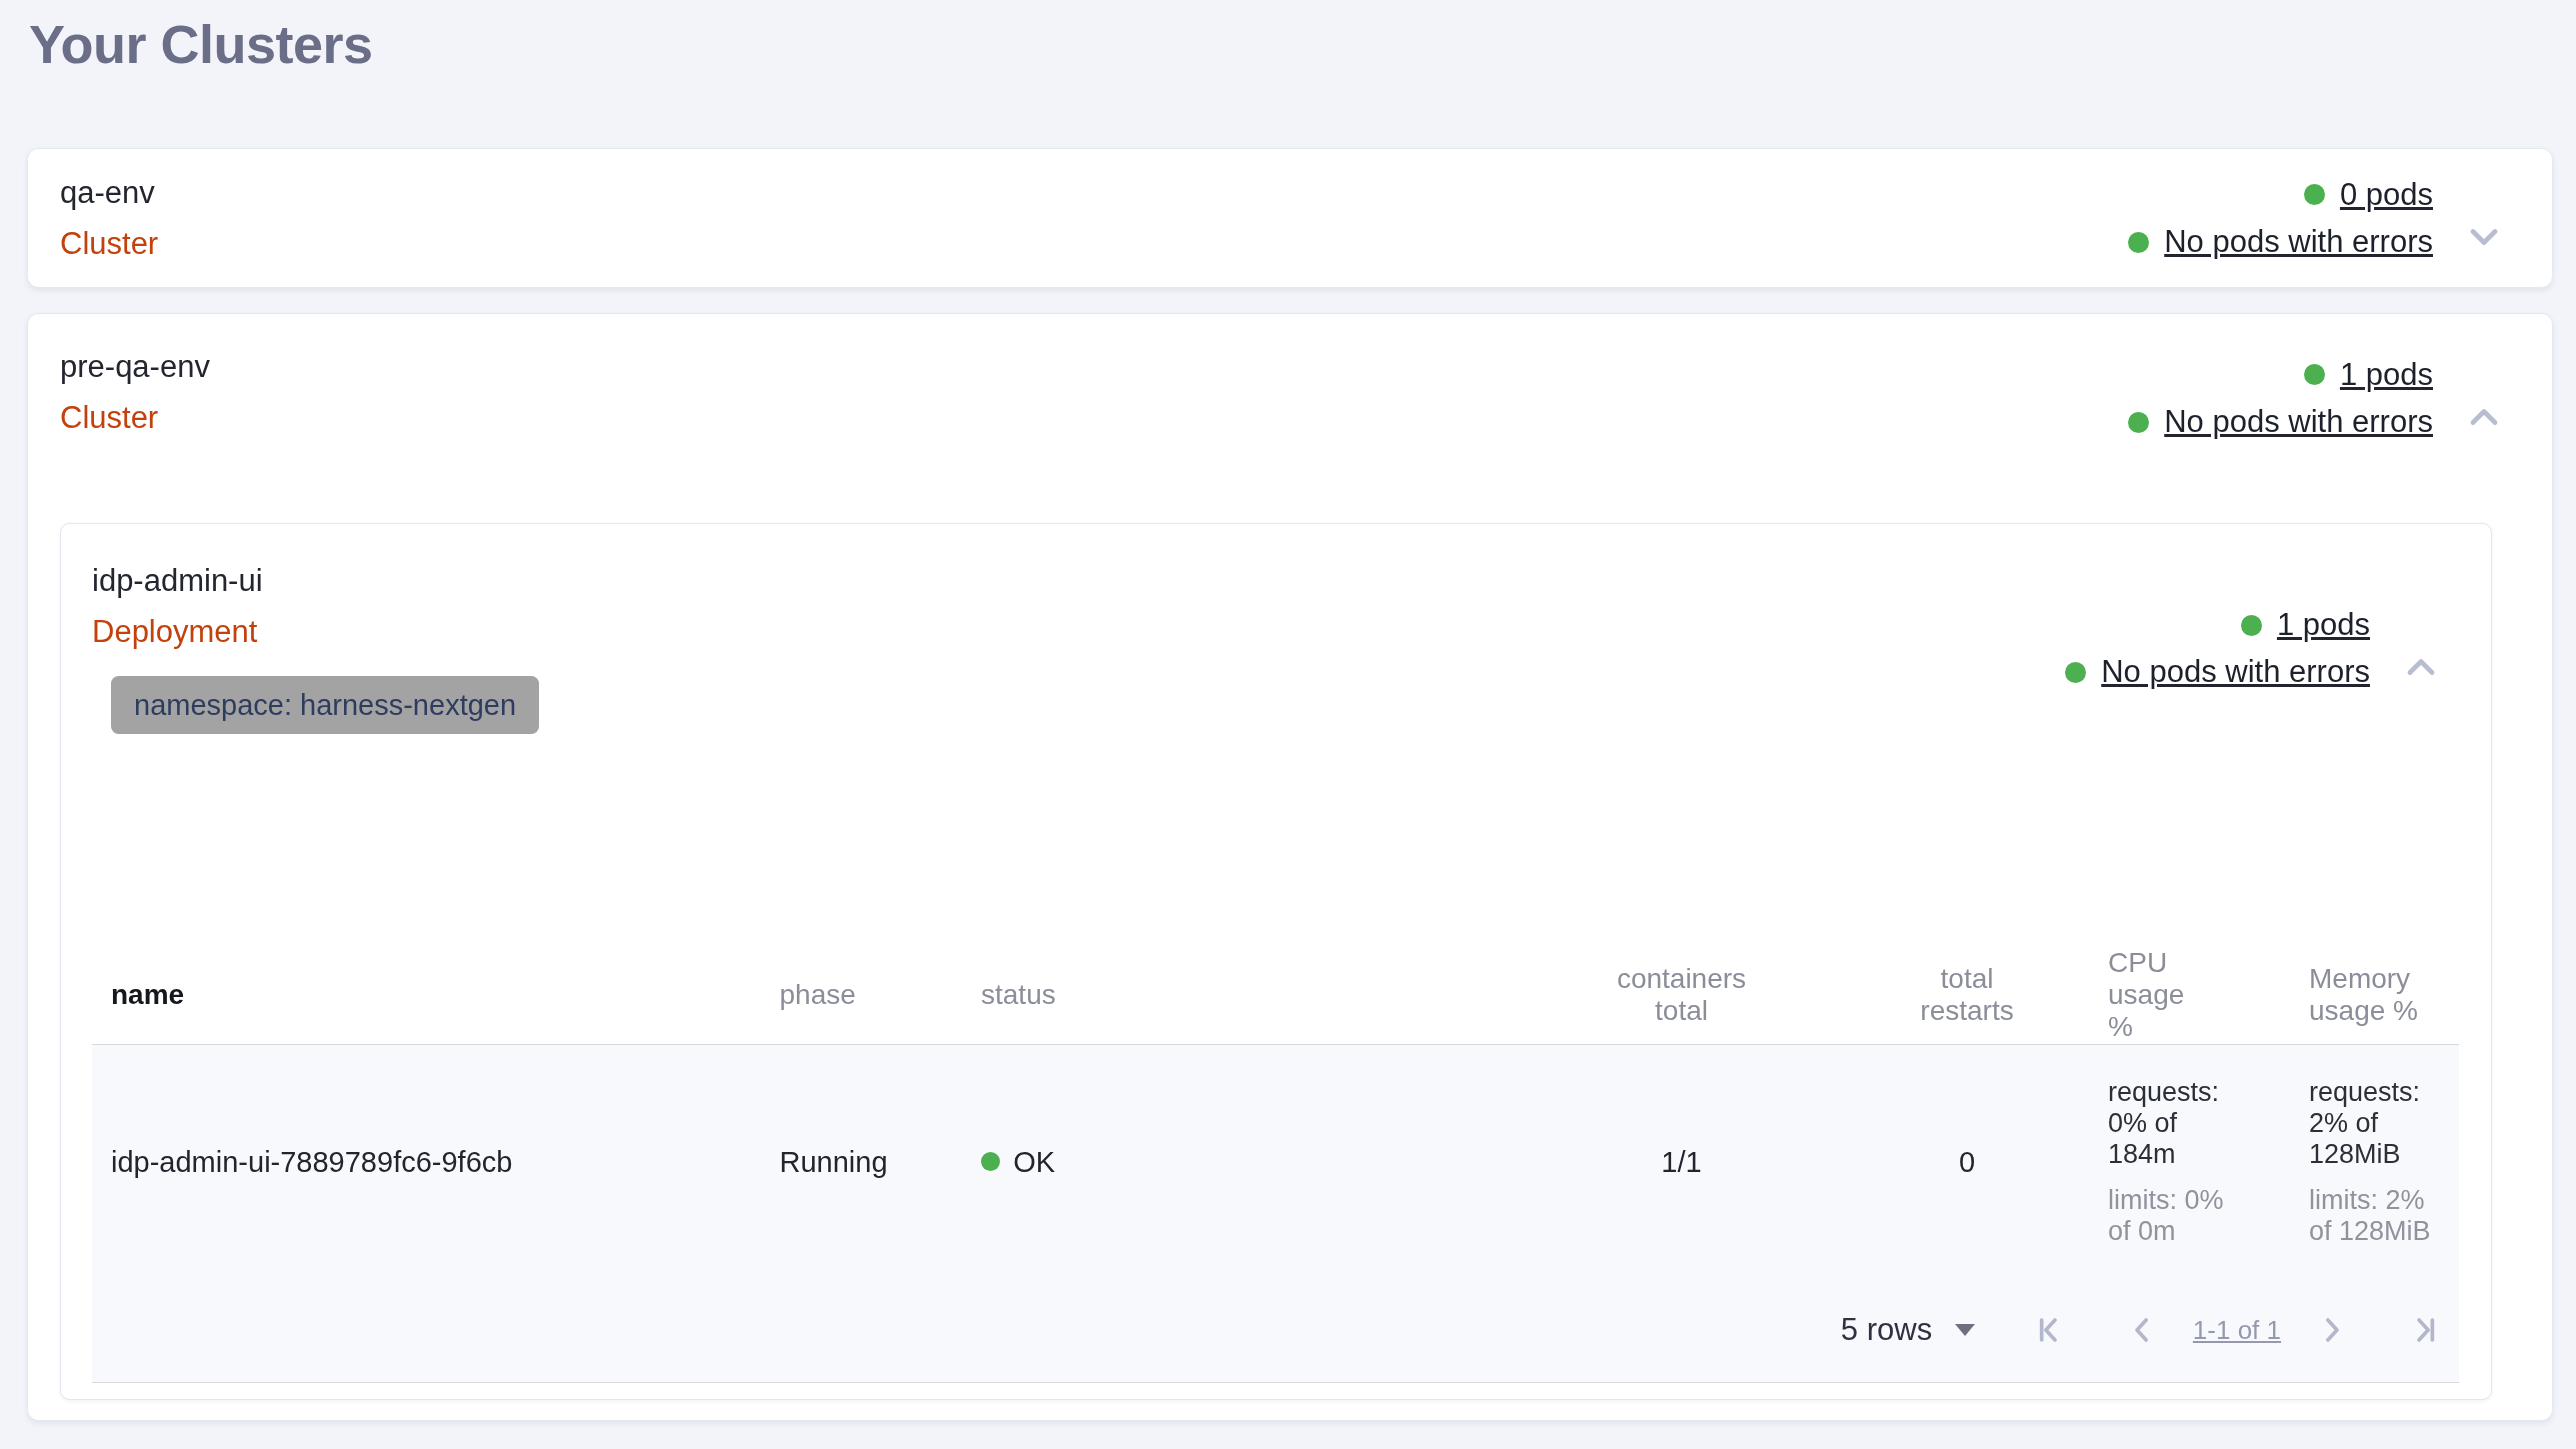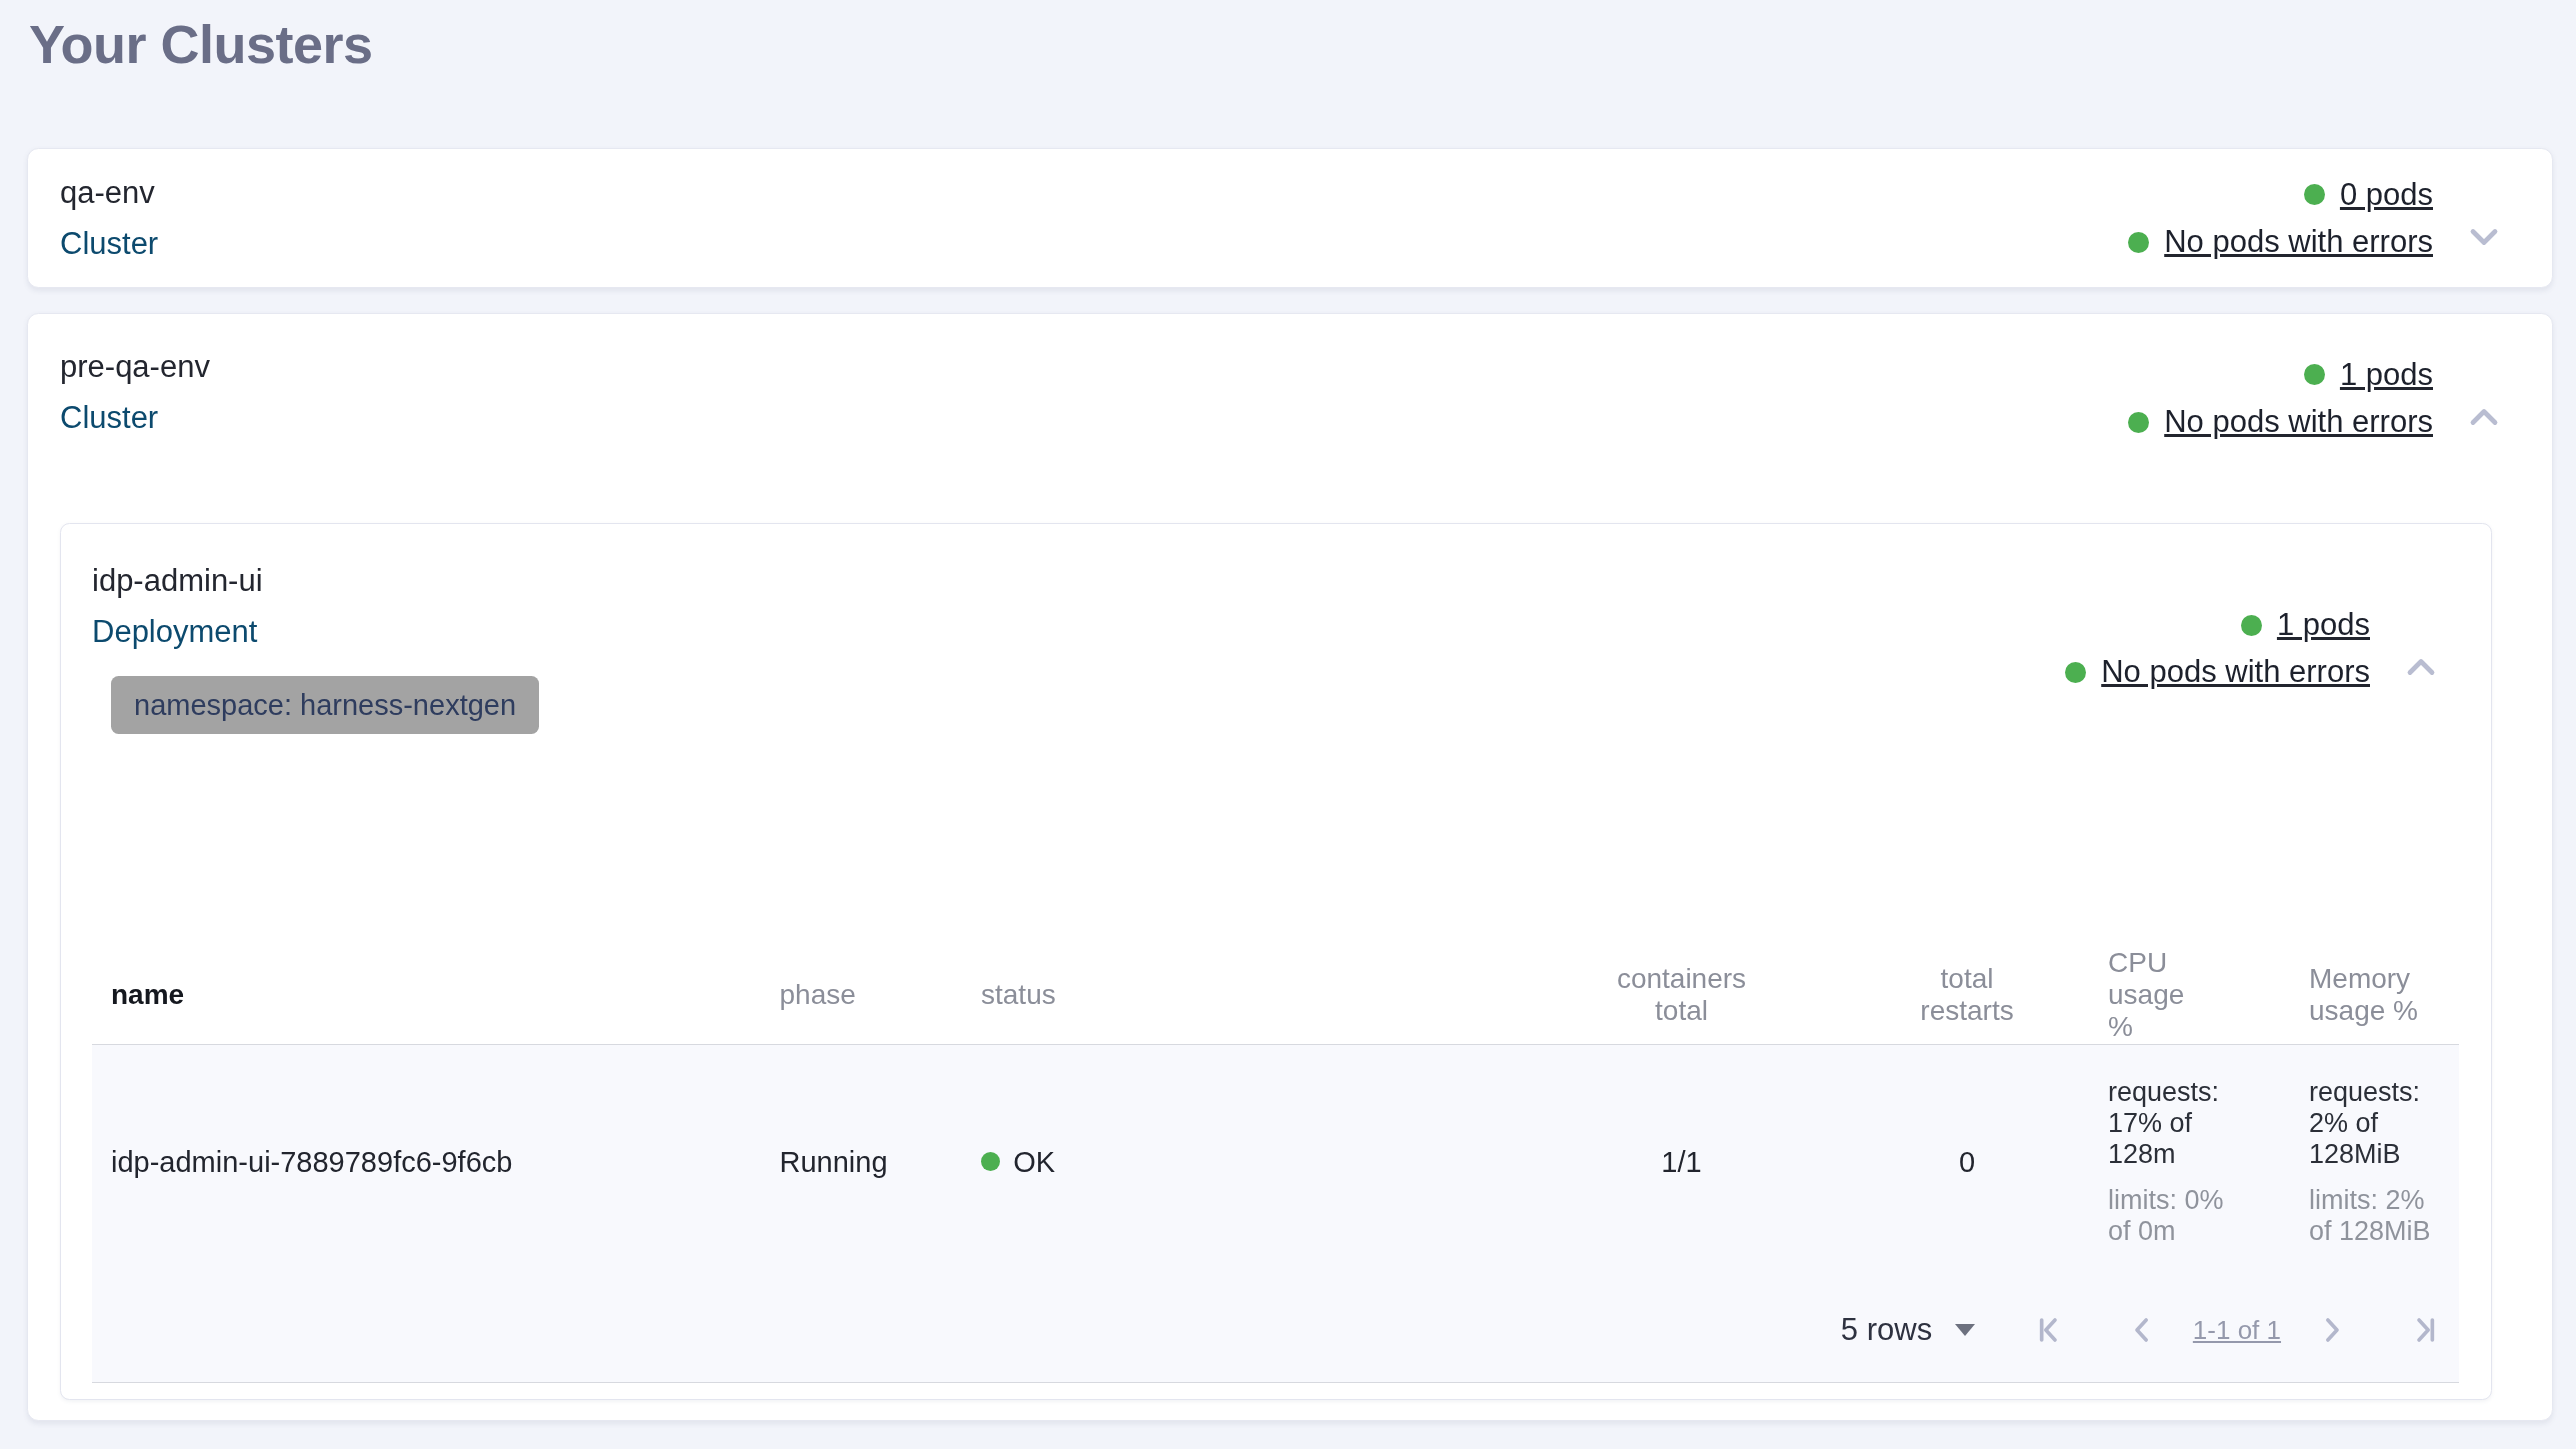--- a/index.html
+++ b/index.html
@@ -36,21 +36,21 @@
     justify-content:space-between;
     padding:0 46px 0 32px;
   }
   .entity-title{
     font-size:31px;
     color:#23262f;
     line-height:38px;
   }
   .entity-sub{
     font-size:31px;
-    color:#0c4a6e;
+    color:#c2410c;
     line-height:38px;
     margin-top:12.4px;
   }
   .hdr-right{
     display:flex;
     align-items:flex-end;
     gap:29px;
     text-decoration:underline;
   }
   .statuses{
@@ -298,21 +298,21 @@
           <div class="td c2">Running</div>
           <div class="td c3">
             <span class="status-cell">
               <span class="dot"></span>
               <span>OK</span>
             </span>
           </div>
           <div class="td c4">1/1</div>
           <div class="td c5">0</div>
           <div class="td c6 usage">
-            <span class="req">requests: 17% of 128m</span>
+            <span class="req">requests: 0% of 184m</span>
             <span class="lim">limits: 0% of 0m</span>
           </div>
           <div class="td c7 usage">
             <span class="req">requests: 2% of 128MiB</span>
             <span class="lim">limits: 2% of 128MiB</span>
           </div>
         </div>
 
         <div class="tfoot">
           <button class="rows-select">

